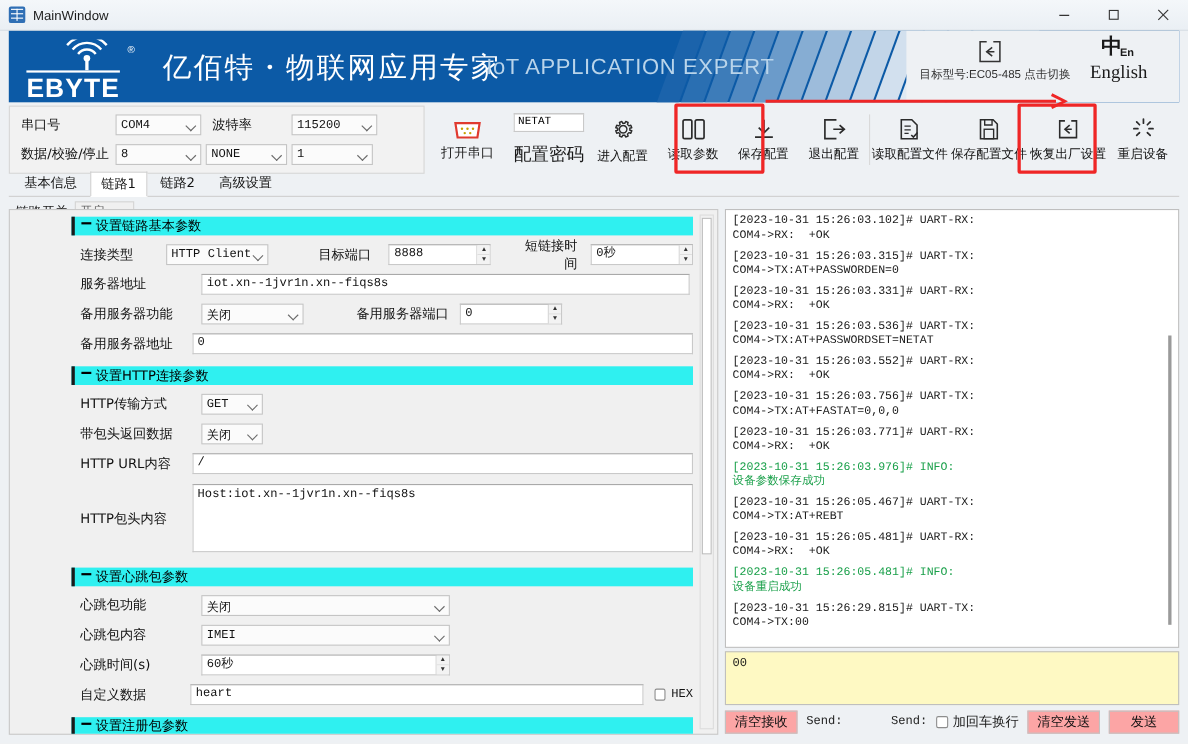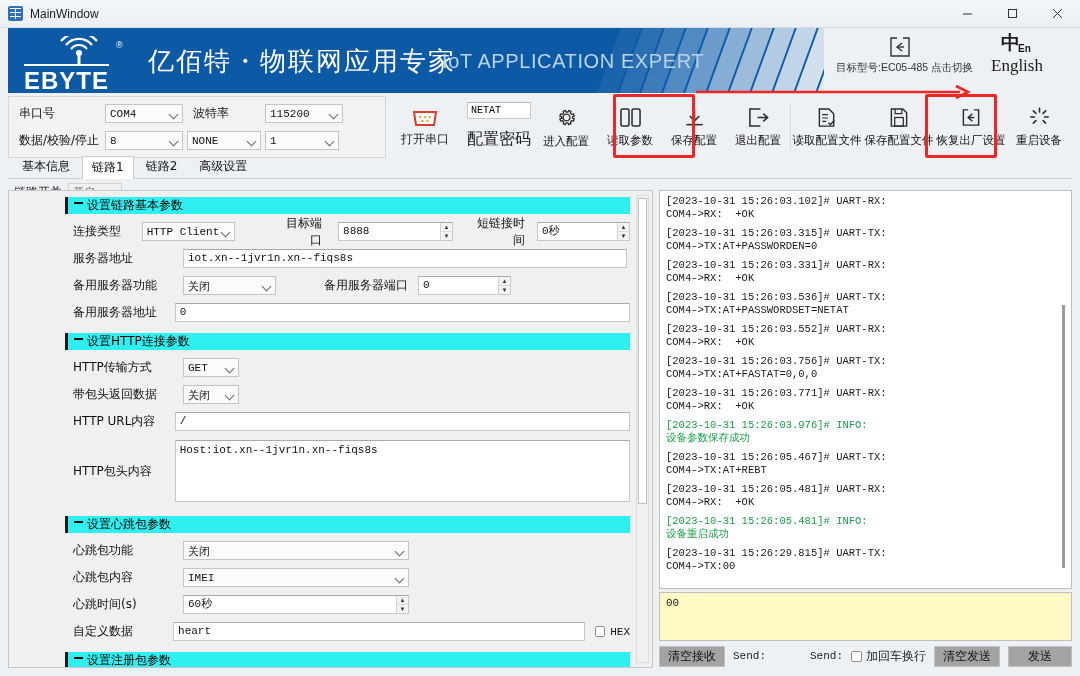--- a/index.html
+++ b/index.html
@@ -175,21 +175,21 @@
   .logline { font-size:10.5px; line-height:13px; font-family:"Liberation Mono", monospace;
              color:#1a1a1a; white-space:pre; }
   .logline.info { color:#1aa04a; }
   .loggap { height:6px; }
   .logscroll{ position:absolute; right:2px; top:2px; bottom:2px; width:11px; background:#fff;}
   .logscroll .thumb{ position:absolute; left:4px; right:4px; top:112px; bottom:18px; background:#9a9a9a;}
   .sendbox { height:49px; background:#fef9c3; border:1px solid #bfbfbf; padding:4px 6px;
              font-size:11px; font-family:"Liberation Mono", monospace; }
   .ctrlbar { height:24px; display:flex; align-items:center; gap:8px; }
   .btn {
-    height:21px; min-width:64px; border:1px solid #c2c2c2; background:#a3a3a3; color:#111;
+    height:21px; min-width:64px; border:1px solid #c2c2c2; background:#fca5a5; color:#111;
     font-size:12px; font-family:"DejaVu Sans", sans-serif; display:flex; align-items:center;
     justify-content:center; padding:0 8px;
   }
   .ctr-lbl{ font-size:11px; font-family:"Liberation Mono", monospace; color:#222; }
   .chkwrap{ display:flex; align-items:center; gap:4px; font-size:12px;
             font-family:"DejaVu Sans", sans-serif; margin-left:auto; }
 </style>
 </head>
 <body>
 
@@ -422,21 +422,21 @@
           <span>设置链路基本参数</span>
         </div>
 
         <div class="frow">
           <span class="flabel w110">连接类型</span>
           <span class="cbwrap">
             <span class="cb" style="width:93px;display:inline-block;line-height:19px;">HTTP Client</span>
           </span>
           <span class="flabel" style="width:92px;margin-left:40px;text-align:right;padding-right:16px;">目标端口</span>
           <span class="spin">
-            <span class="txt" style="width:115px;display:inline-block;line-height:17px;">8888</span>
+            <span class="txt" style="width:93px;display:inline-block;line-height:17px;">8888</span>
             <span class="btns">
                 <b>▲</b>
                 <b>▼</b>
               </span>
           </span>
           <span class="flabel" style="width:92px;margin-left:22px;text-align:right;padding-right:12px;">短链接时间</span>
           <span class="spin">
             <span class="txt" style="width:93px;display:inline-block;line-height:17px;">0秒</span>
             <span class="btns">
                 <b>▲</b>

